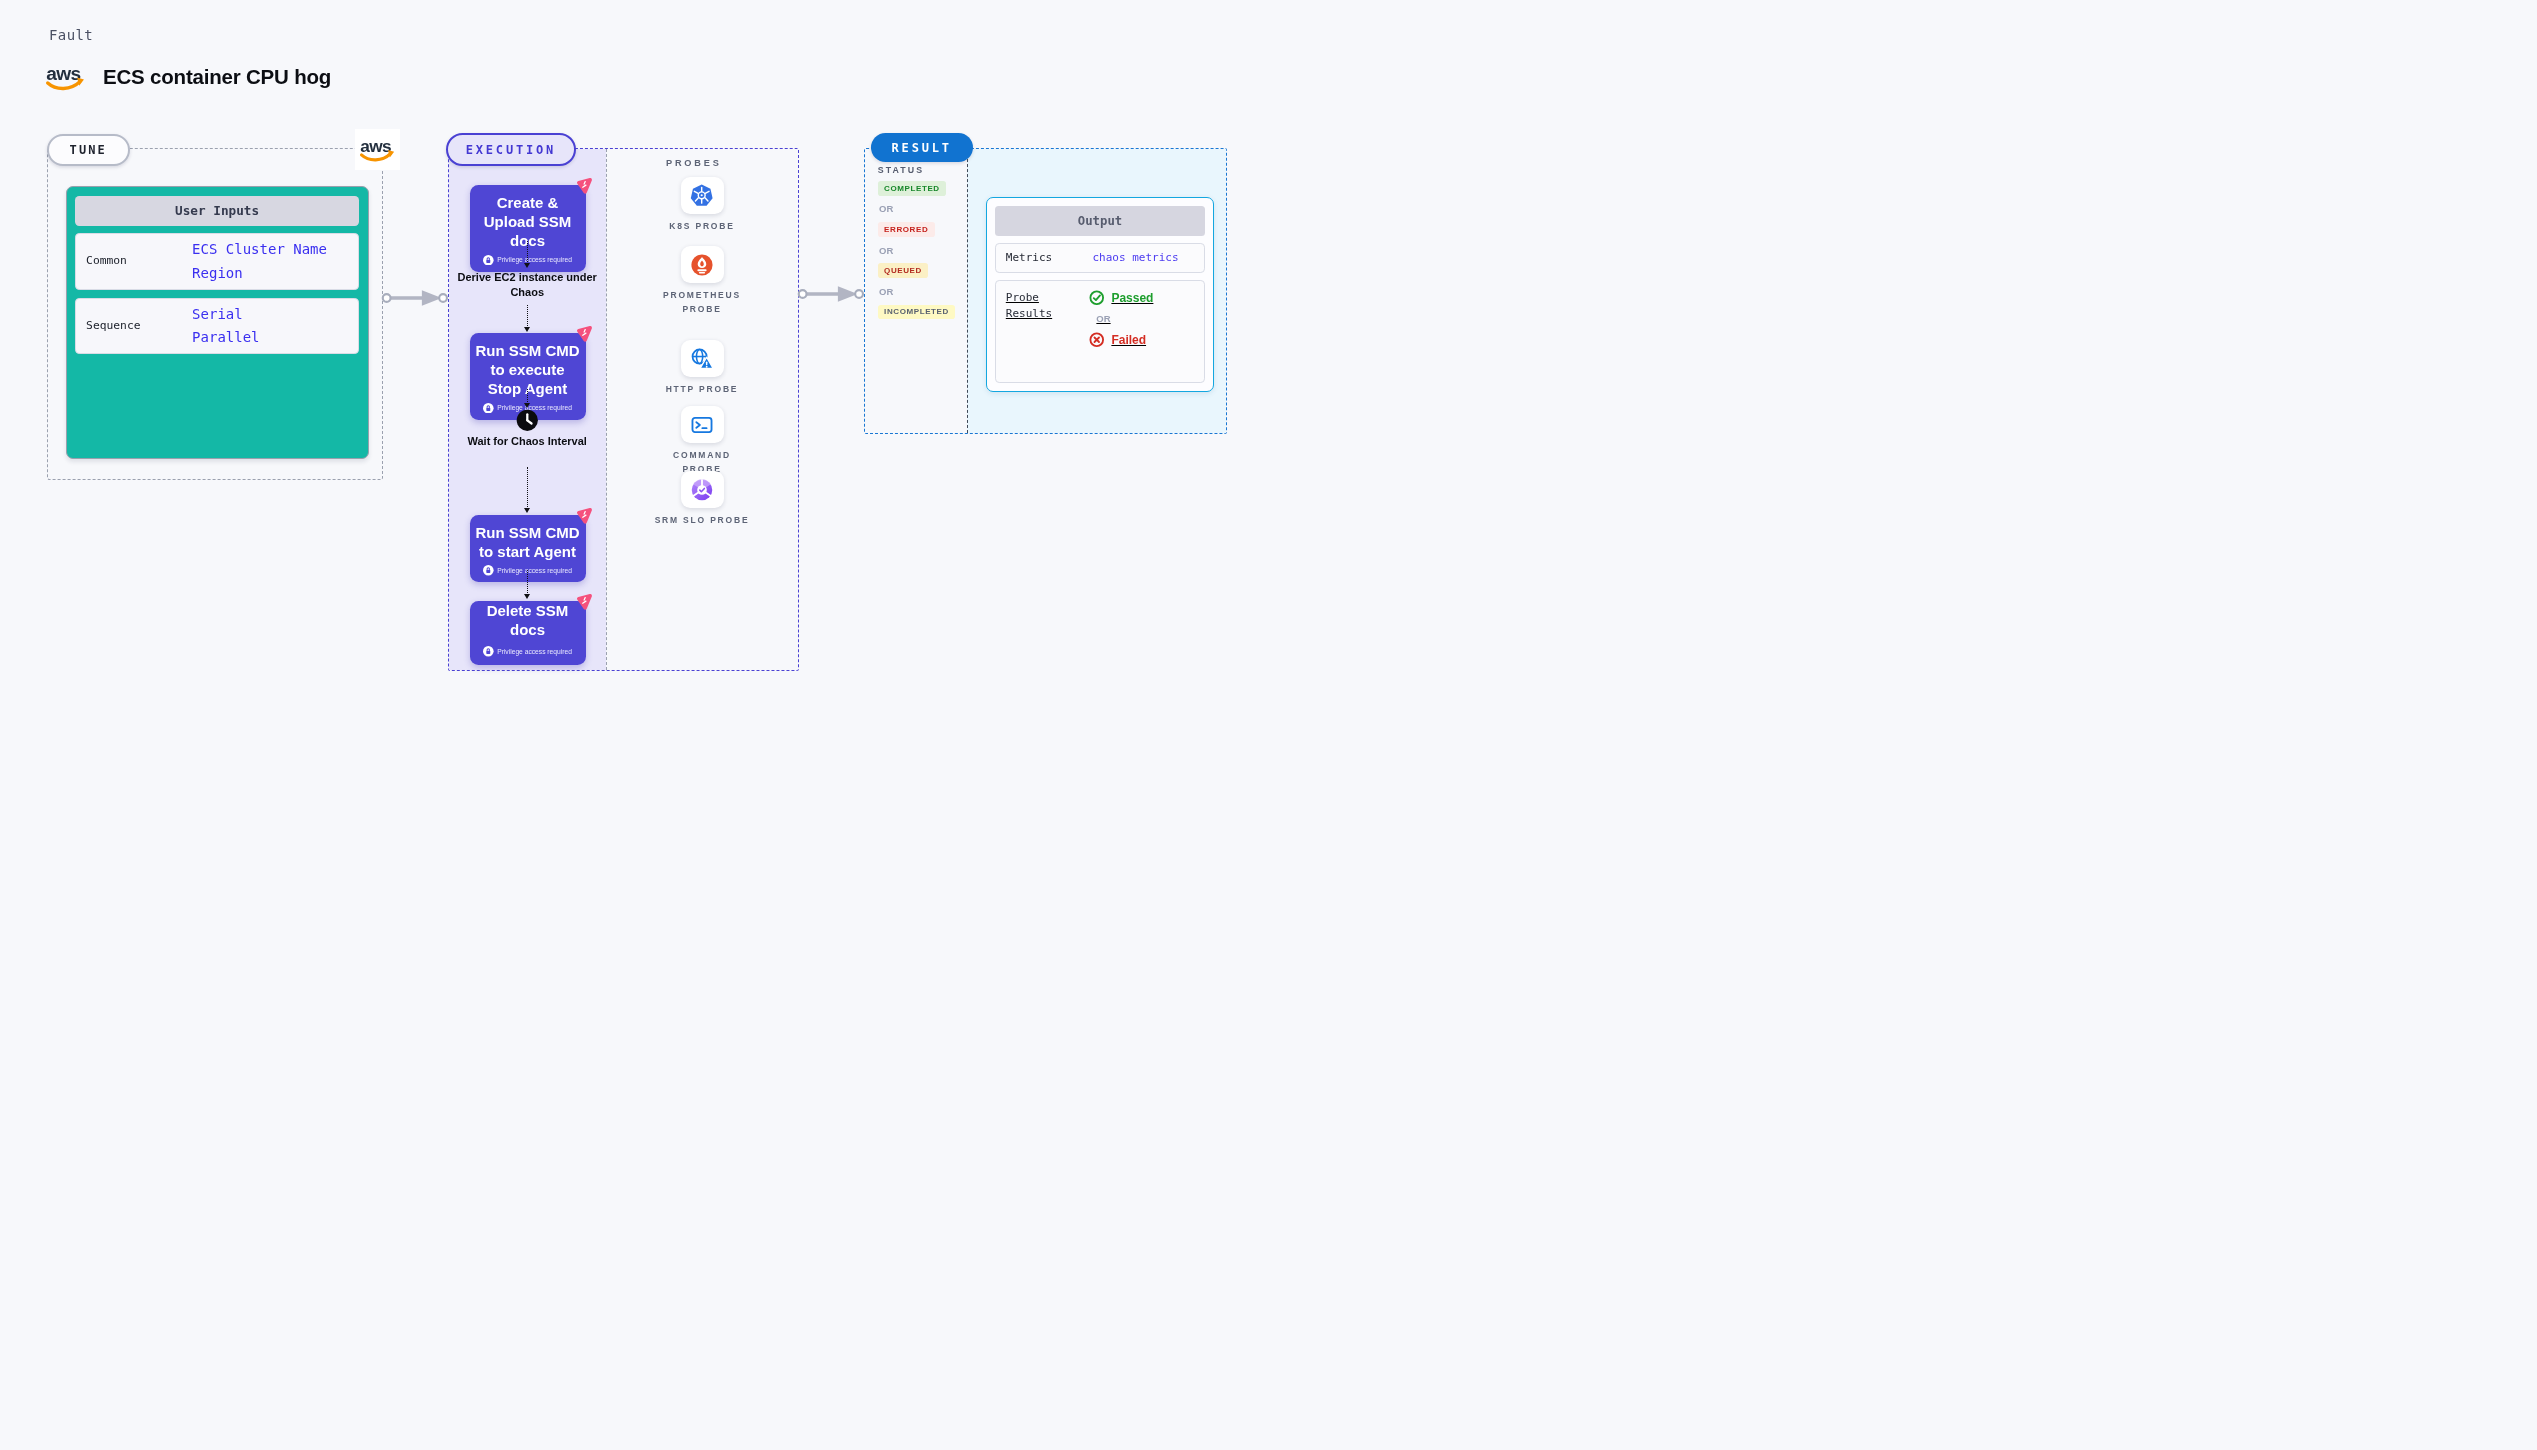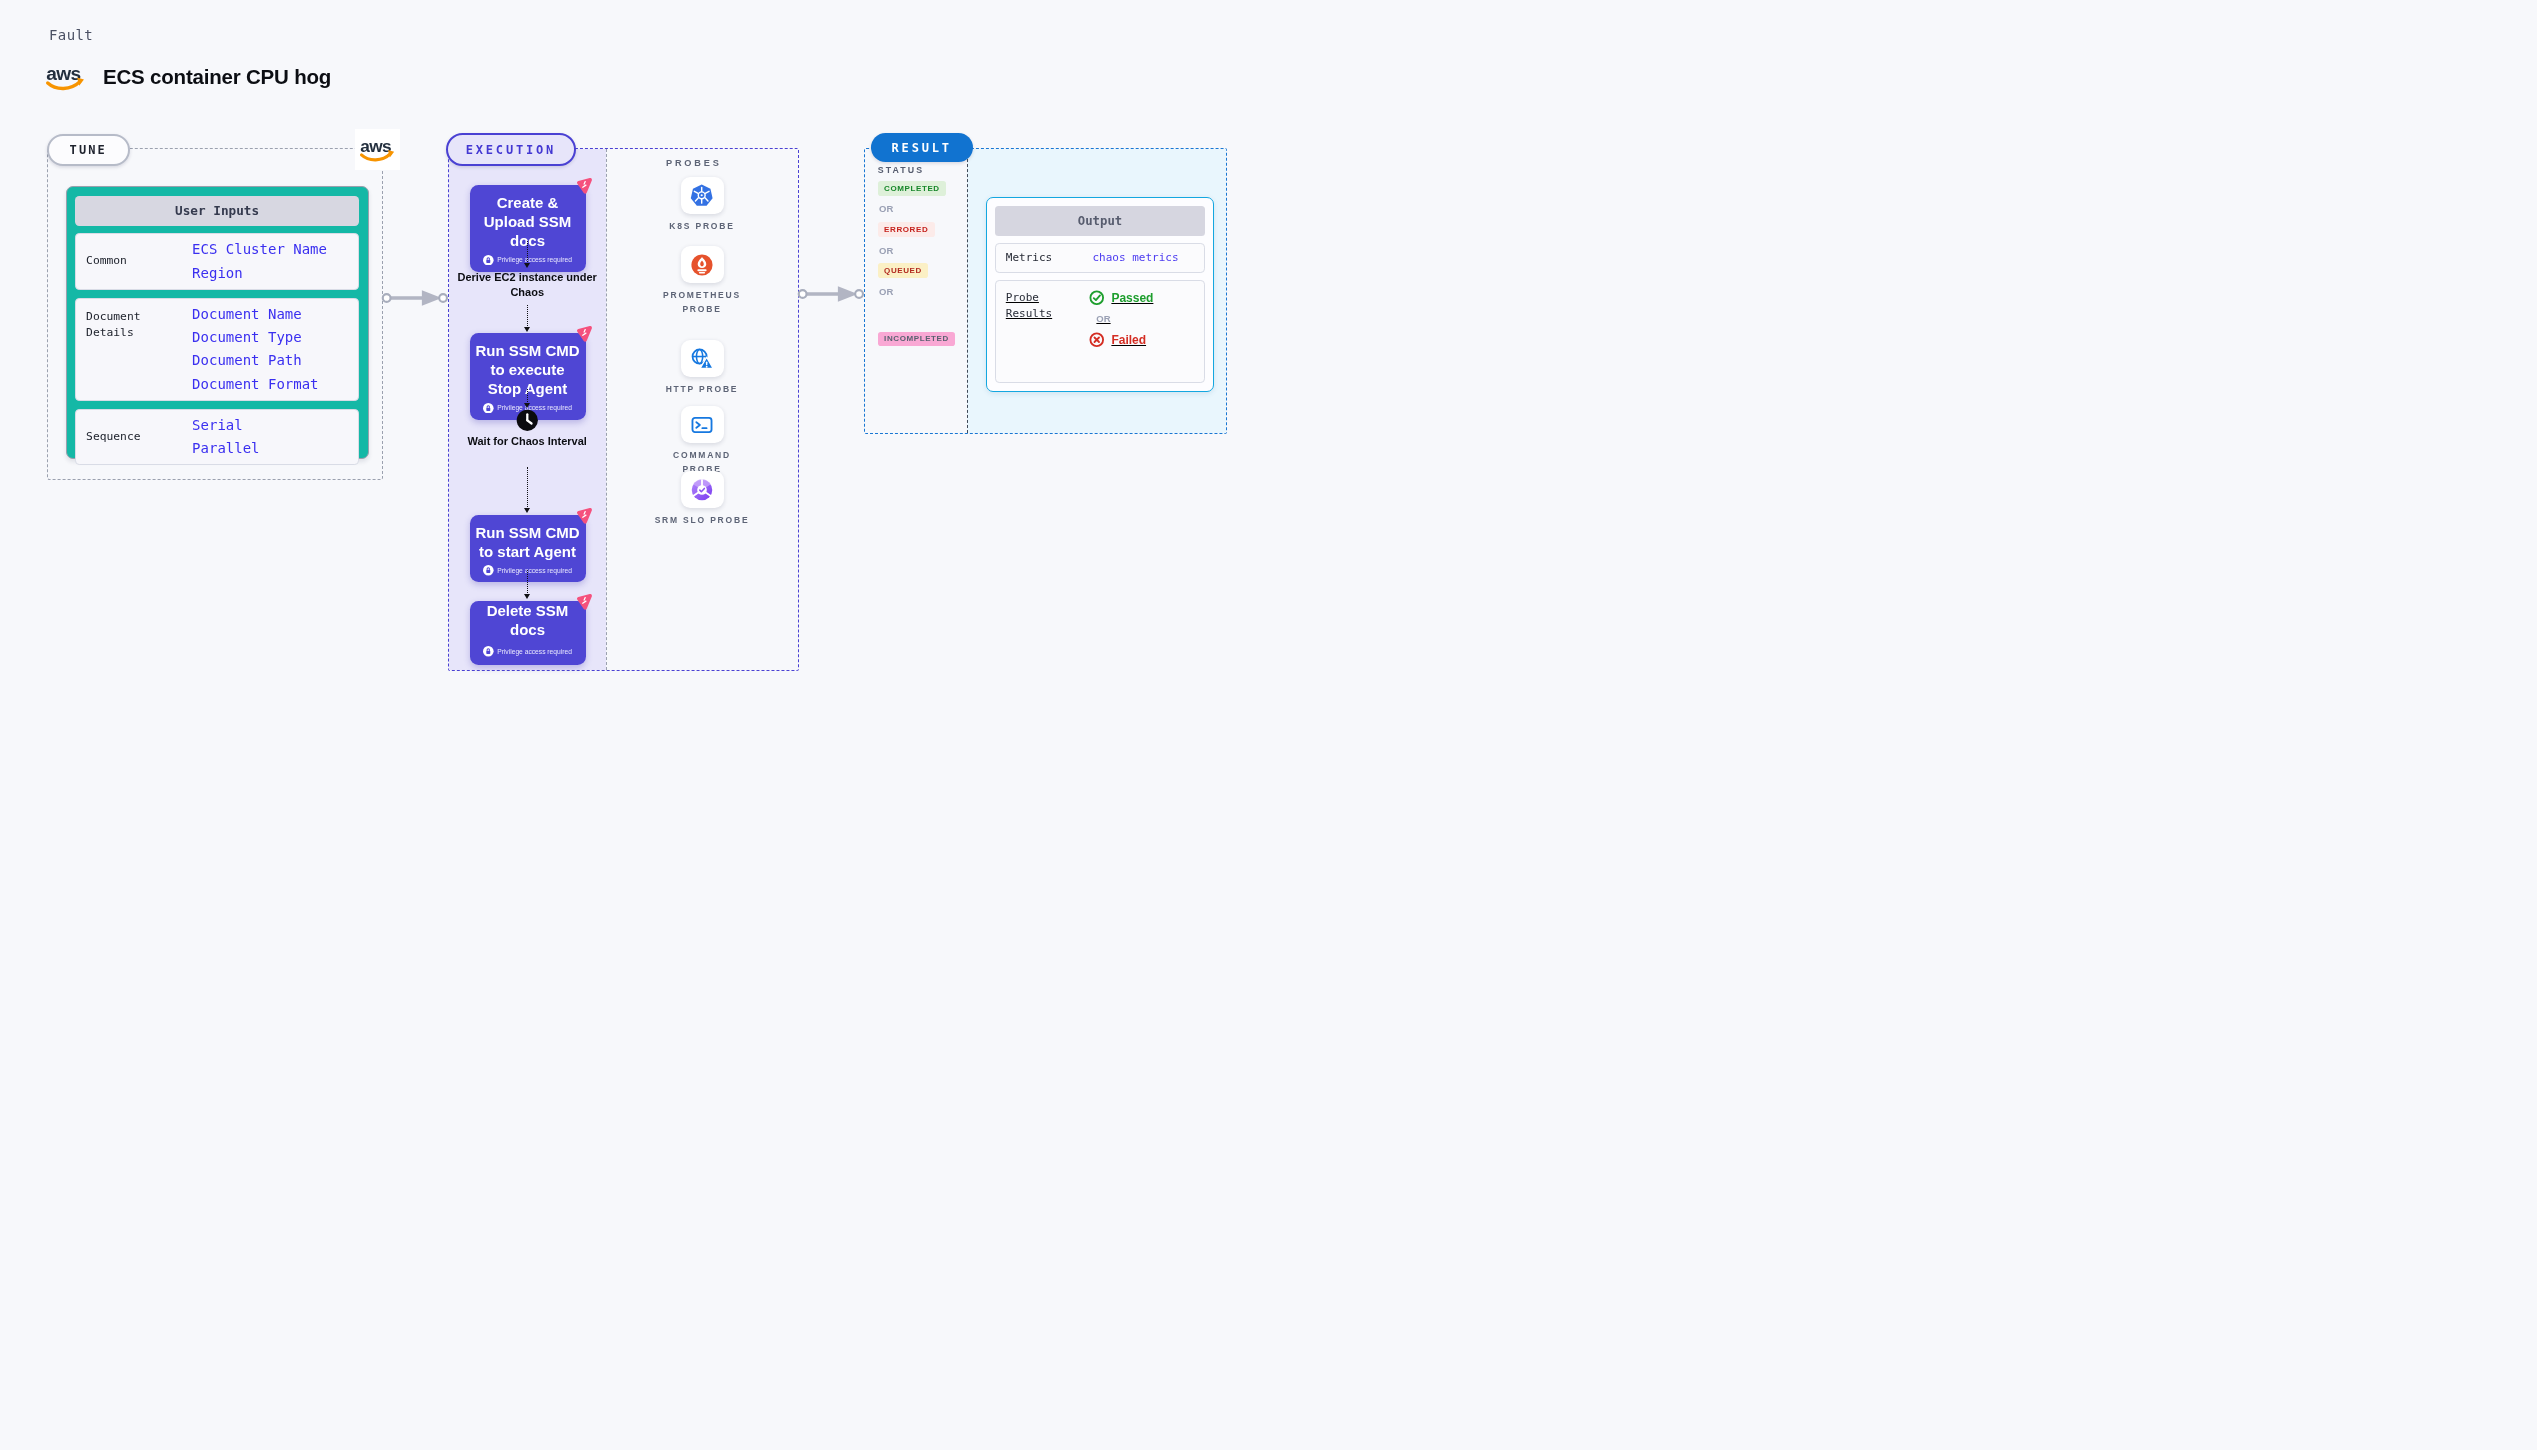--- a/index.html
+++ b/index.html
@@ -77,21 +77,21 @@
   .result-right{position:absolute;left:102px;top:0;right:0;bottom:0;background:#e9f6fd;}
   .result-divider{position:absolute;left:102px;top:0;bottom:0;width:0;border-left:1.1px dashed #414a58;}
   .status-label{position:absolute;left:12.7px;top:16px;font-size:8.8px;font-weight:bold;
                 letter-spacing:2.1px;color:#565c6e;}
   .status-list{position:absolute;left:12.7px;top:32px;display:flex;flex-direction:column;
                align-items:flex-start;gap:7.8px;}
   .sbadge{padding:2.8px 6.4px;border-radius:2.8px;font-size:8px;font-weight:bold;letter-spacing:0.6px;}
   .sb-completed{background:#def0d9;color:#17872a;}
   .sb-errored{background:#fcebe9;color:#c5221c;}
   .sb-queued{background:#fbf0c5;color:#b22a20;}
-  .sb-incompleted{background:#f9a8d4;color:#596170;margin-top:27px;}
+  .sb-incompleted{background:#fef9c3;color:#596170;}
   .or{font-size:9.5px;font-weight:600;color:#9aa0b4;padding-left:1.4px;}
   .output-box{position:absolute;left:121px;top:48px;width:228px;height:195px;box-sizing:border-box;
               background:#fdfdff;border:1.8px solid #14a7e0;border-radius:7px;
               box-shadow:0 1.4px 5.6px rgba(0,90,140,.10);padding:7.8px;
               display:flex;flex-direction:column;gap:7px;}
   .output-header{background:#d6d6e0;border-radius:3.5px;height:30px;flex:none;display:flex;
                  align-items:center;justify-content:center;font-family:"DejaVu Sans Mono",monospace;
                  font-weight:bold;font-size:12.3px;color:#575c6e;}
   .out-row{border:1.1px solid #d9dce6;background:#fbfbfd;border-radius:4.2px;
            display:grid;grid-template-columns:71px 1fr;padding:0 10px;}
@@ -134,29 +134,20 @@
       <div class="ui-header">User Inputs</div>
 
       <div class="ui-row">
         <div class="ui-label">Common</div>
         <div class="ui-values">
           <div class="ui-value">ECS Cluster Name</div>
           <div class="ui-value">Region</div>
         </div>
       </div>
 
-      <div class="ui-row top">
-        <div class="ui-label">Document Details</div>
-        <div class="ui-values">
-          <div class="ui-value">Document Name</div>
-          <div class="ui-value">Document Type</div>
-          <div class="ui-value">Document Path</div>
-          <div class="ui-value">Document Format</div>
-        </div>
-      </div>
 
       <div class="ui-row">
         <div class="ui-label">Sequence</div>
         <div class="ui-values">
           <div class="ui-value">Serial</div>
           <div class="ui-value">Parallel</div>
         </div>
       </div>
     </div>
   </section>

